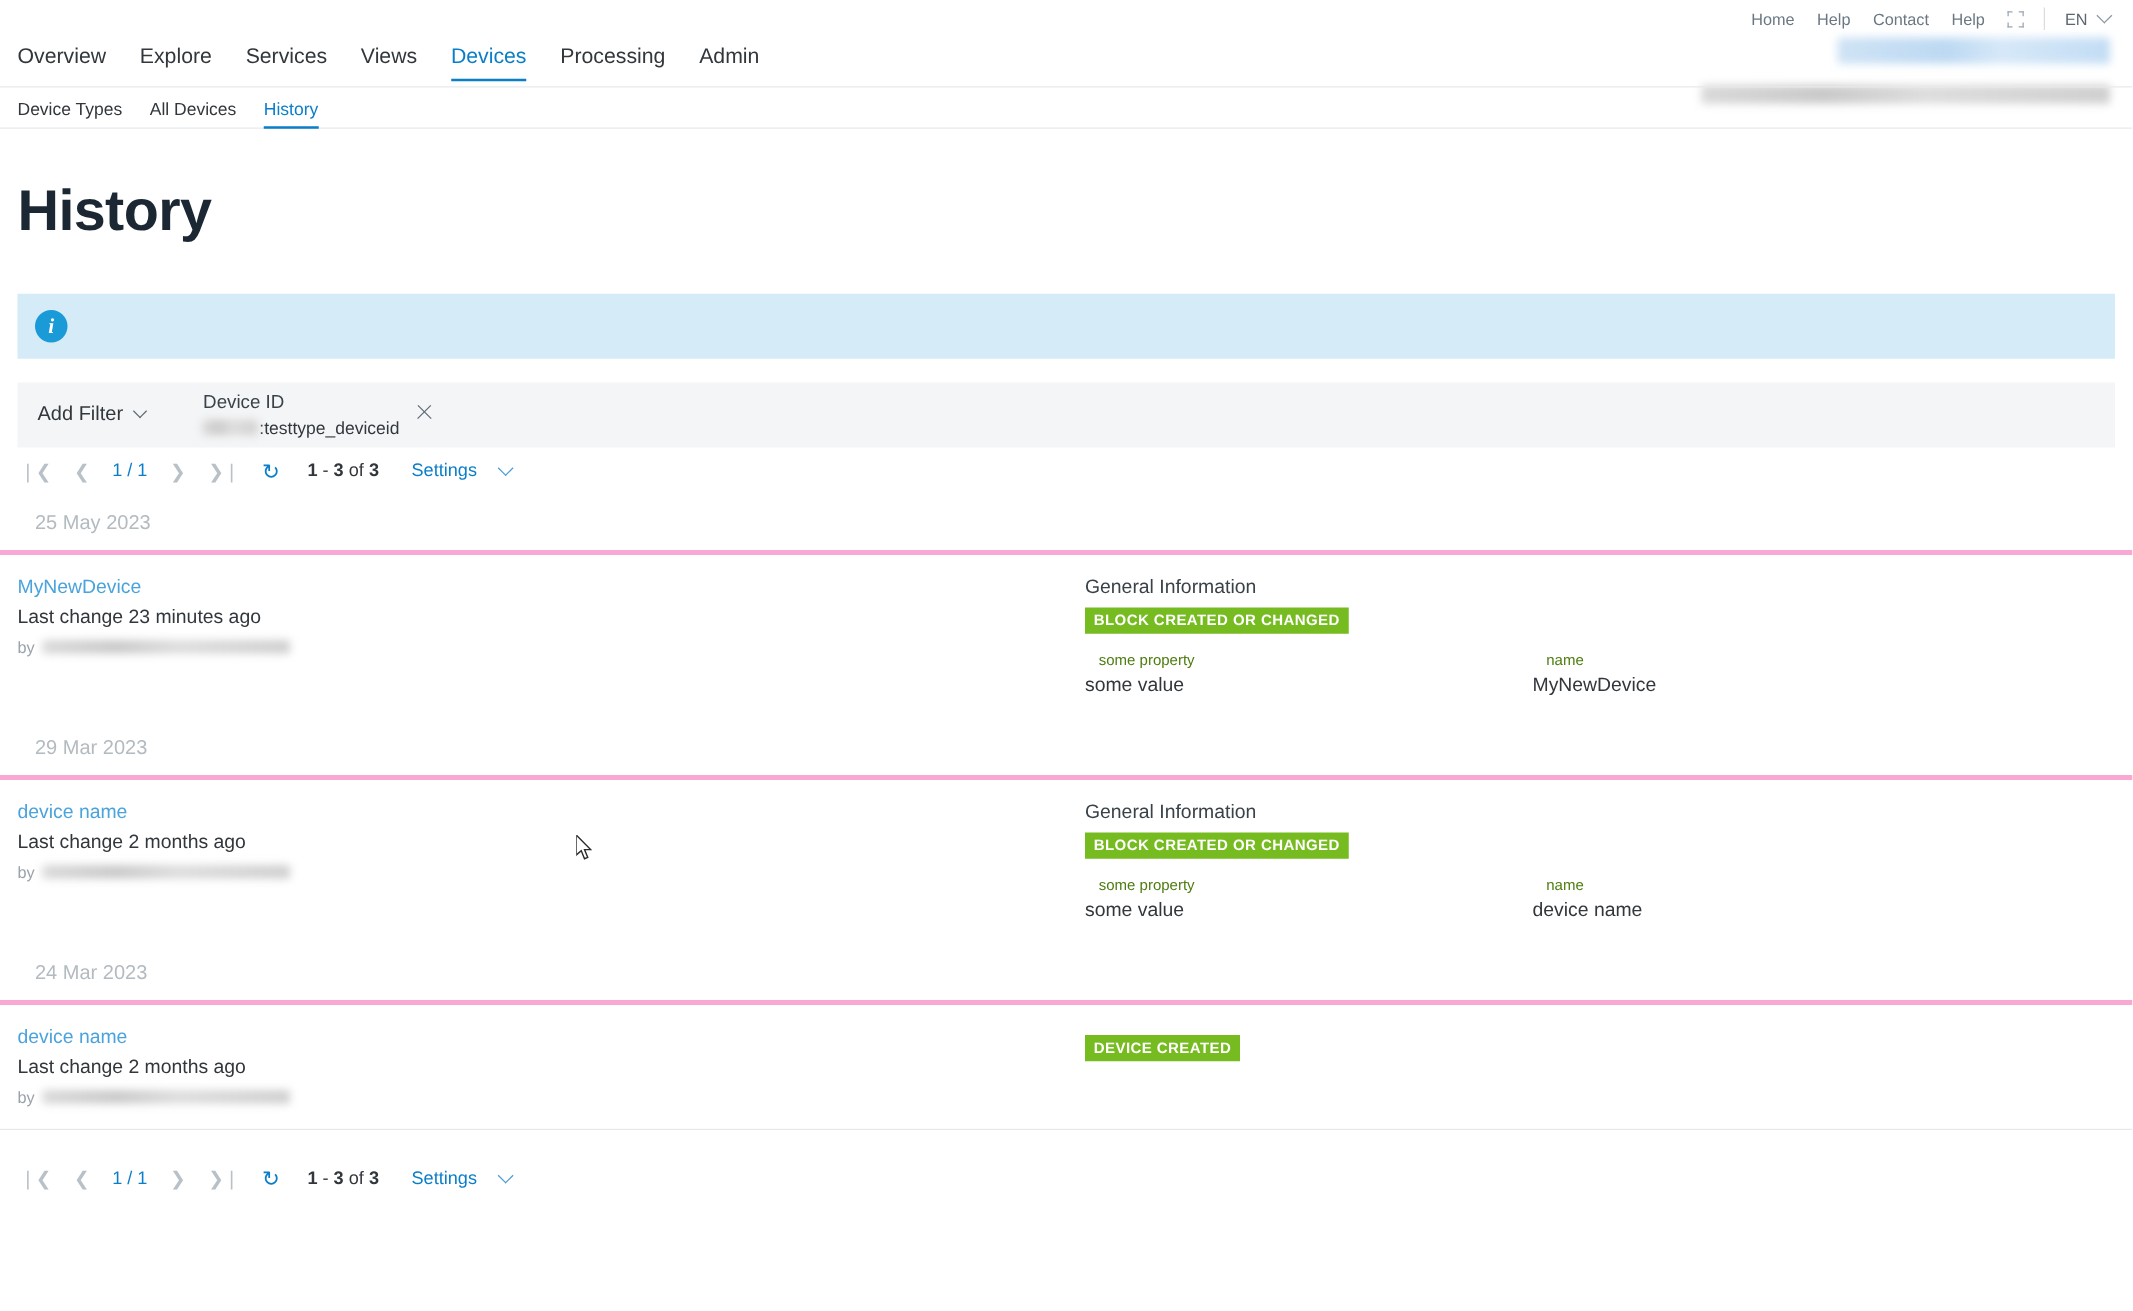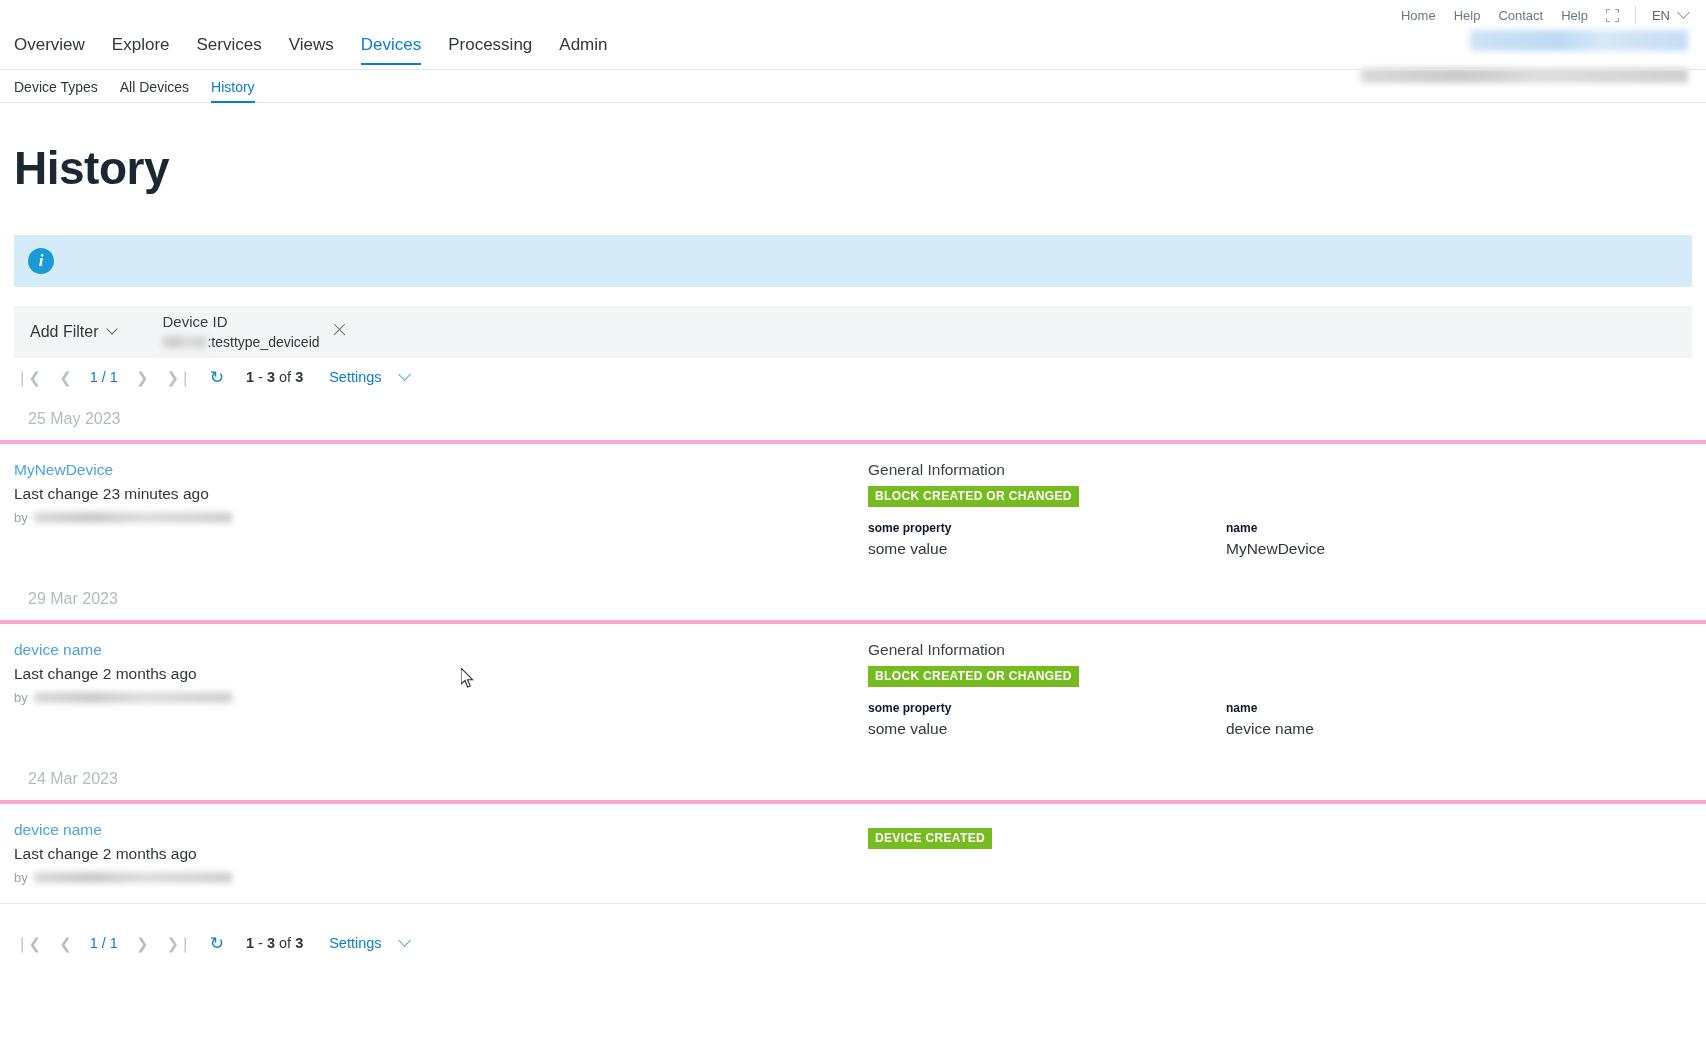--- a/index.html
+++ b/index.html
@@ -329,22 +329,23 @@
     letter-spacing: 0.35px;
     padding: 3px 7px 4px 7px;
   }
   .prop-grid {
     display: flex;
     margin-top: 14px;
   }
   .prop-col { width: 358px; }
   .prop-key {
     font-size: 12px;
-    font-weight: bold;
-    color: #0f172a;
+    font-weight: normal;
+    color: #4d7c0f;
+    margin-left: 11px;
   }
   .prop-val {
     font-size: 15.5px;
     color: #32373c;
     margin-top: 5px;
   }
 
   .list-end { border-top: 1px solid #e6e9ec; margin-top: 0; }
 
   

